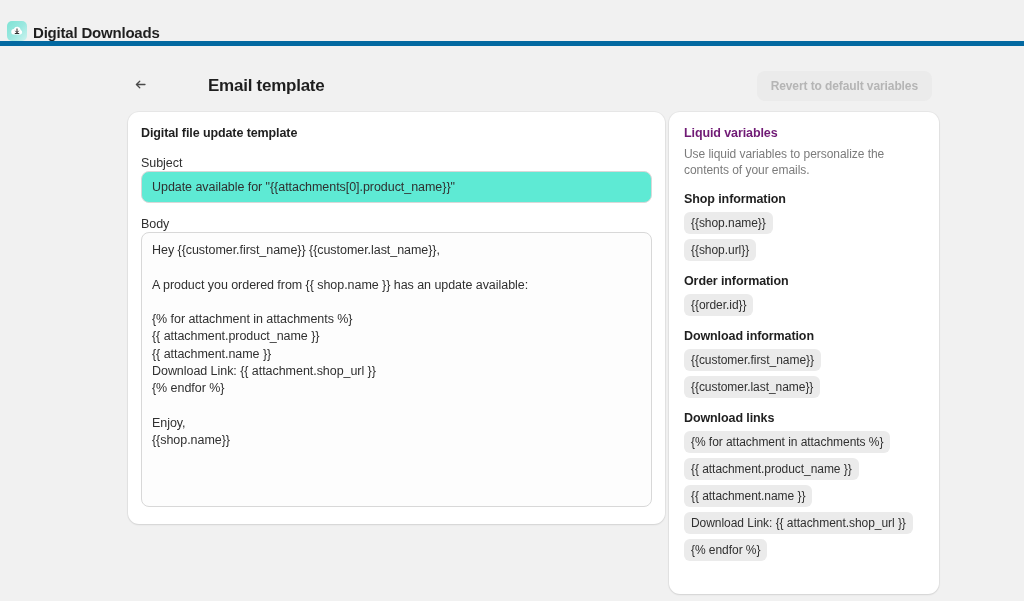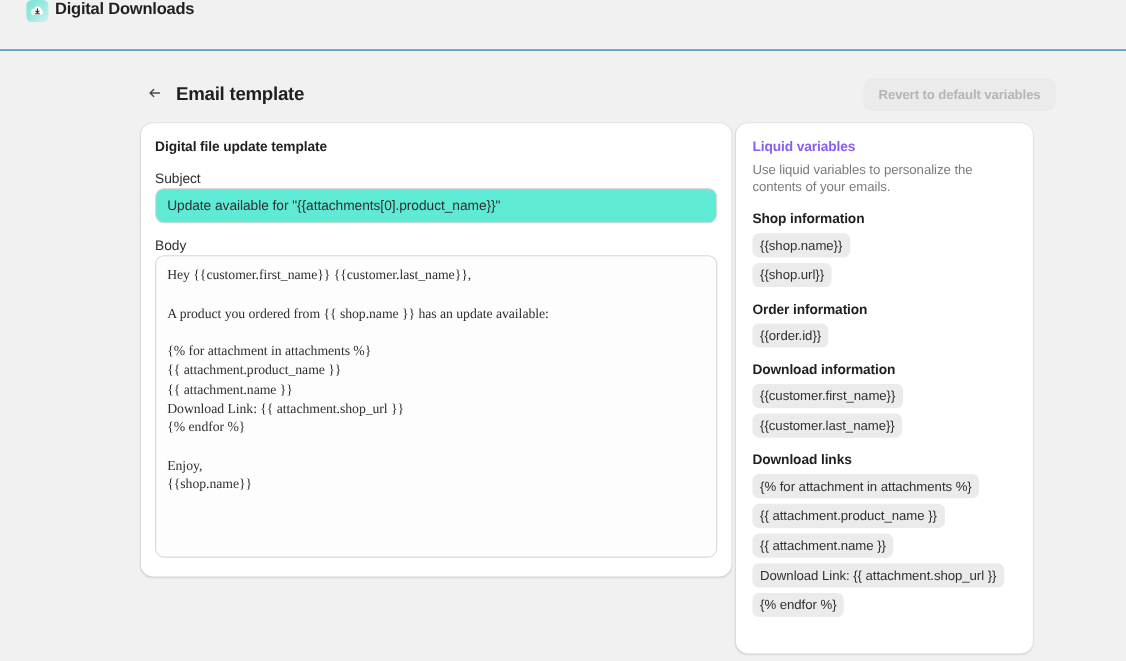--- a/index.html
+++ b/index.html
@@ -15,23 +15,23 @@
     background: #f1f1f1;
     color: #303030;
     -webkit-font-smoothing: antialiased;
   }
 
   
   .topbar {
     height: 46px;
     background: #f1f1f1;
     display: flex;
-    align-items: flex-start;
-    padding-left: 24px;
-    border-bottom: 1px solid #0369a1;
+    align-items: flex-end;
+    padding-left: 7px;
+    border-bottom: 5px solid #0369a1;
   }
 
   .app-icon {
     width: 20px;
     height: 20px;
     border-radius: 5px;
     background: linear-gradient(135deg, #7fe3d4 0%, #9ae8e0 50%, #cdf3ef 100%);
     display: flex;
     align-items: center;
     justify-content: center;
@@ -43,22 +43,23 @@
     font-size: 15px;
     font-weight: 700;
     letter-spacing: -0.2px;
     color: #1f1f1f;
   }
 
   
   .page-header {
     display: flex;
     align-items: center;
-    padding: 18px 64px 0 128px;
+    padding: 18px 92px 0 128px;
     height: 62px;
+    gap: 48px;
   }
 
   .back-button {
     width: 24px;
     height: 24px;
     display: flex;
     align-items: center;
     justify-content: center;
     border-radius: 6px;
     flex: 0 0 auto;
@@ -139,21 +140,21 @@
     letter-spacing: -0.05px;
   }
 
   .field-group { margin-bottom: 11px; }
   .field-group:last-child { margin-bottom: 0; }
 
   .body-textarea {
     display: block;
     width: 100%;
     height: 275px;
-    font-family: Liberation Serif, serif;
+    font-family: Liberation Sans, sans-serif;
     font-size: 12.5px;
     line-height: 17.3px;
     color: #303030;
     background: #fdfdfd;
     border: 1px solid #d8d8d8;
     border-radius: 8px;
     padding: 9px 10px;
     outline: none;
     resize: none;
     letter-spacing: -0.05px;
@@ -164,21 +165,21 @@
   
   .variables-card {
     width: 270px;
     flex: 0 0 270px;
     padding: 14px 15px 16px 15px;
   }
 
   .panel-title {
     font-size: 12.5px;
     font-weight: 700;
-    color: #8b5cf6;
+    color: #701a75;
     letter-spacing: -0.1px;
     margin-bottom: 6px;
   }
 
   .panel-desc {
     font-size: 12px;
     line-height: 16px;
     color: #7b7b7b;
     letter-spacing: -0.05px;
     margin-bottom: 14px;

